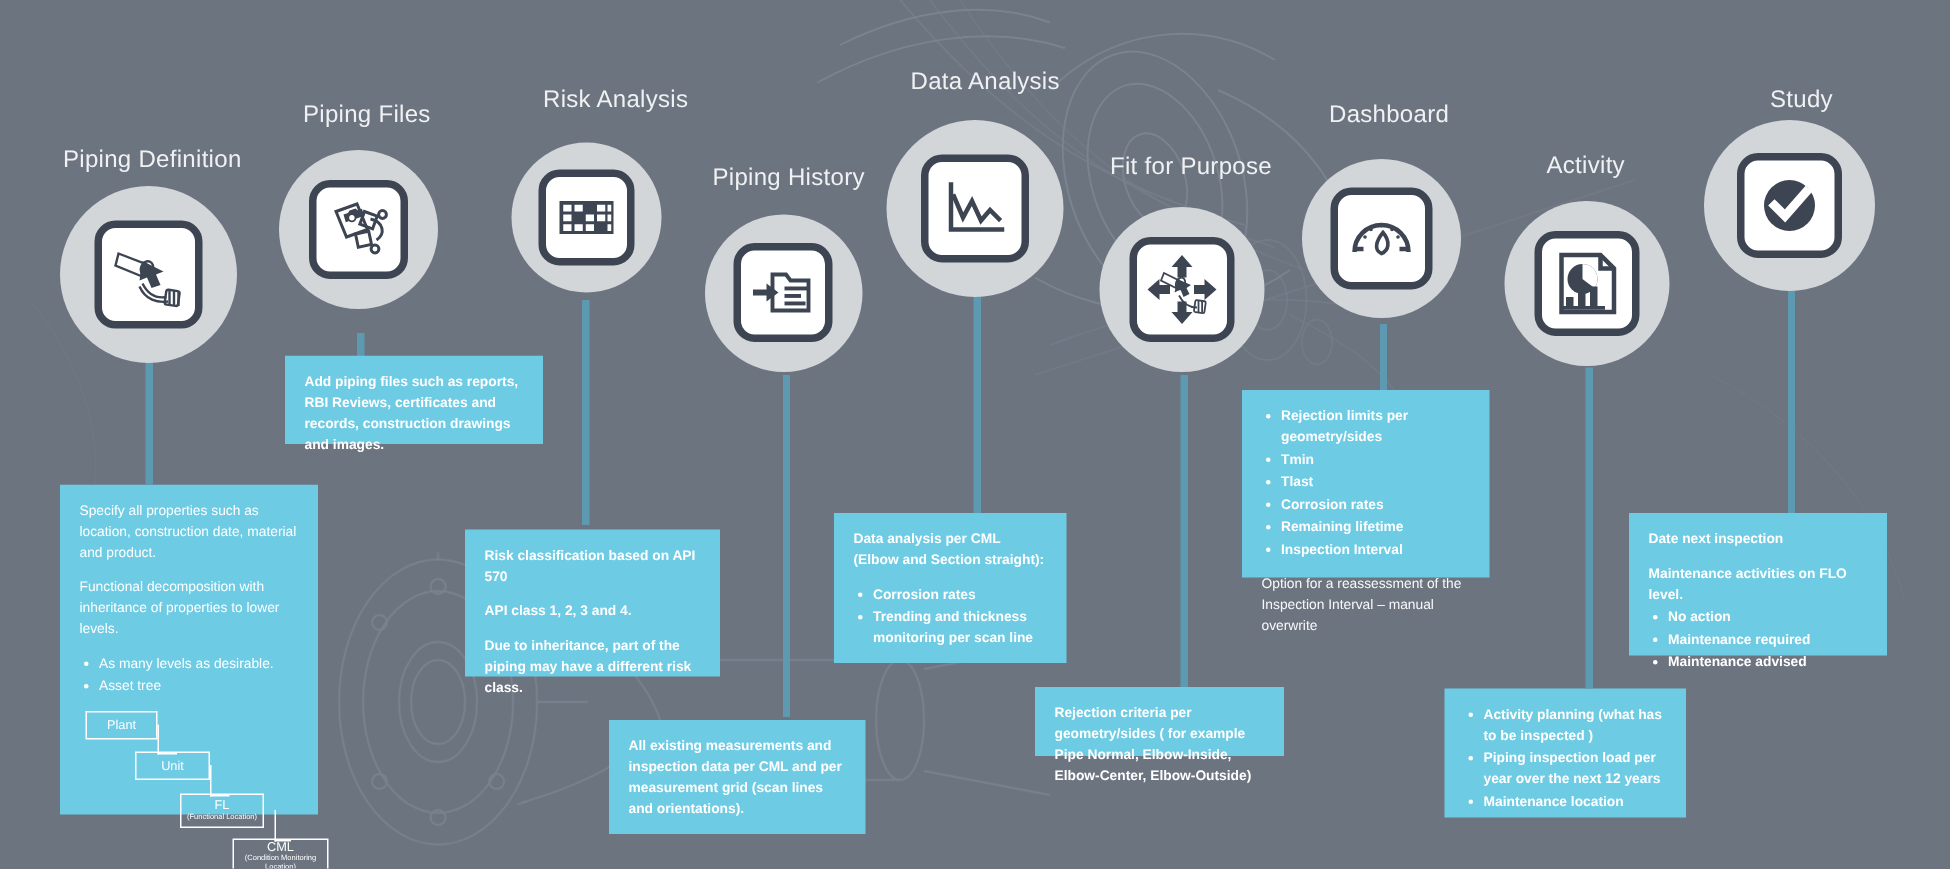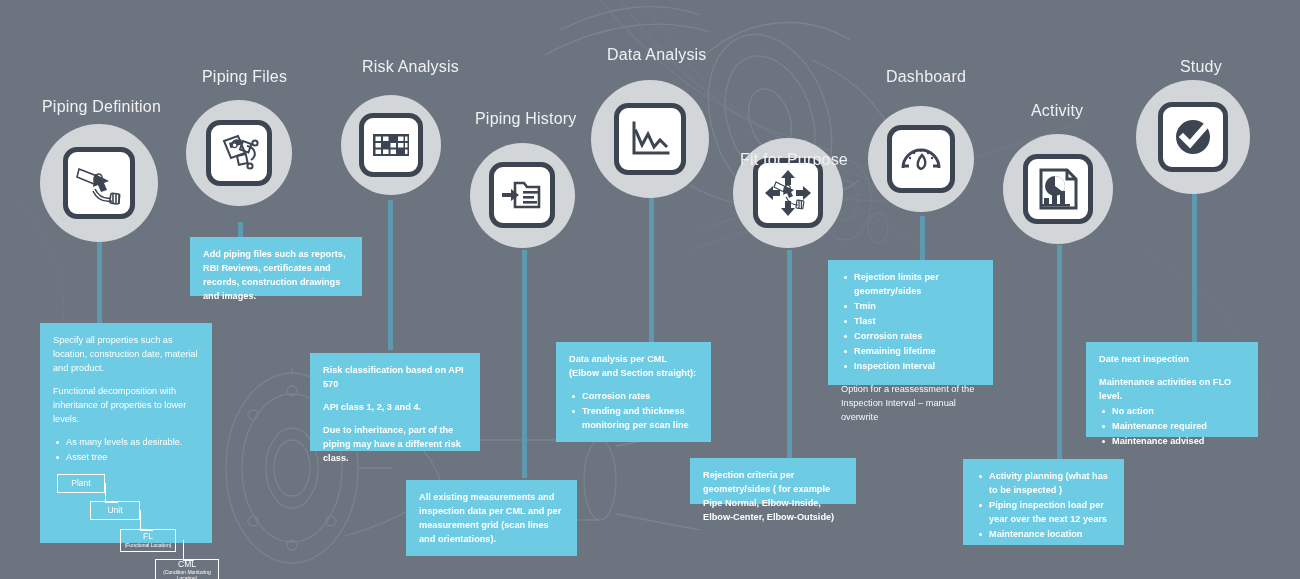--- a/index.html
+++ b/index.html
@@ -249,21 +249,21 @@
         <g fill="none" stroke="#3d4552" stroke-width="1.2">
           <path d="M14 15 L24 20 L22 25 L12 20 Z"></path>
           <ellipse cx="25" cy="22" rx="3" ry="4" transform="rotate(22 25 22)"></ellipse>
           <path d="M24 30 C27 36 31 38 36 38"></path>
           <rect x="35" y="33" width="7" height="8" rx="1" transform="rotate(8 35 33)"></rect>
           <path d="M37 33 L37 41 M39.4 33.4 L39.4 41.4"></path>
         </g>
         <path d="M23 19 L32 23 L29 25 L31 29 L27 31 L25 26 L21 28 Z" fill="#3d4552"></path>
       </svg>
     </div>
-    <div class="node-title" style="left:7px;top:-35px;margin-top:48px;">Fit for Purpose</div>
+    <div class="node-title" style="left:7px;top:-35px;">Fit for Purpose</div>
   </div>
 
   <div class="node" style="left:868px;top:106px;">
     <div class="circle" style="width:106px;height:106px;"></div>
     <div class="tile" style="left:19px;top:19px;width:68px;height:68px;">
       <svg width="50" height="50" viewBox="0 0 50 50">
         <g fill="none" stroke="#3d4552" stroke-width="3">
           <path d="M7 34 A18 18 0 0 1 43 34"></path>
         </g>
         <path d="M7 32 h6 M43 32 h-6" stroke="#3d4552" stroke-width="3"></path>

